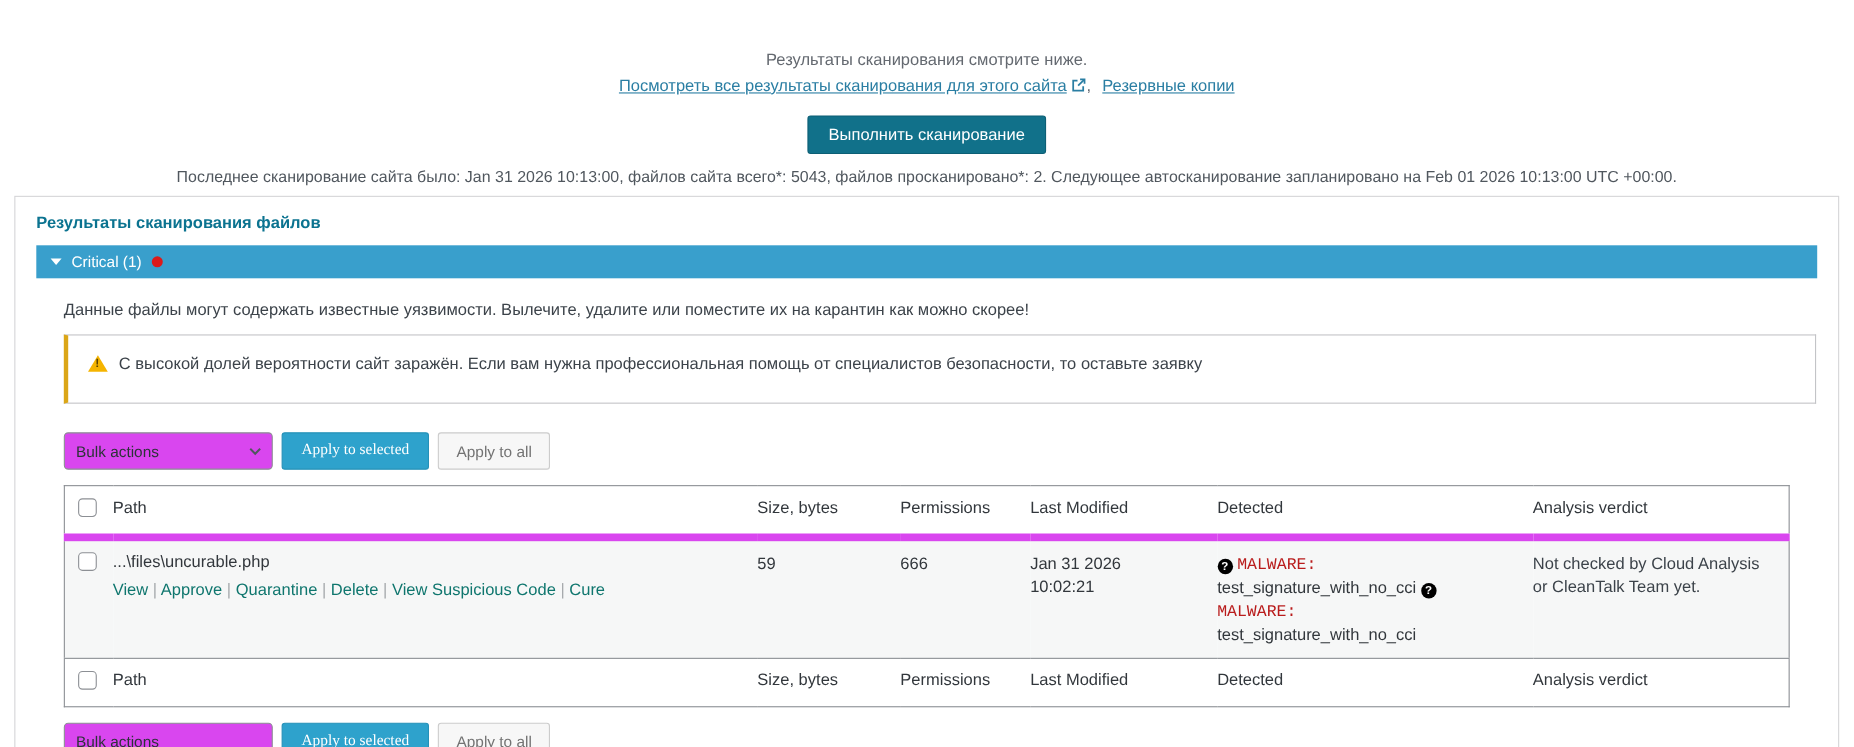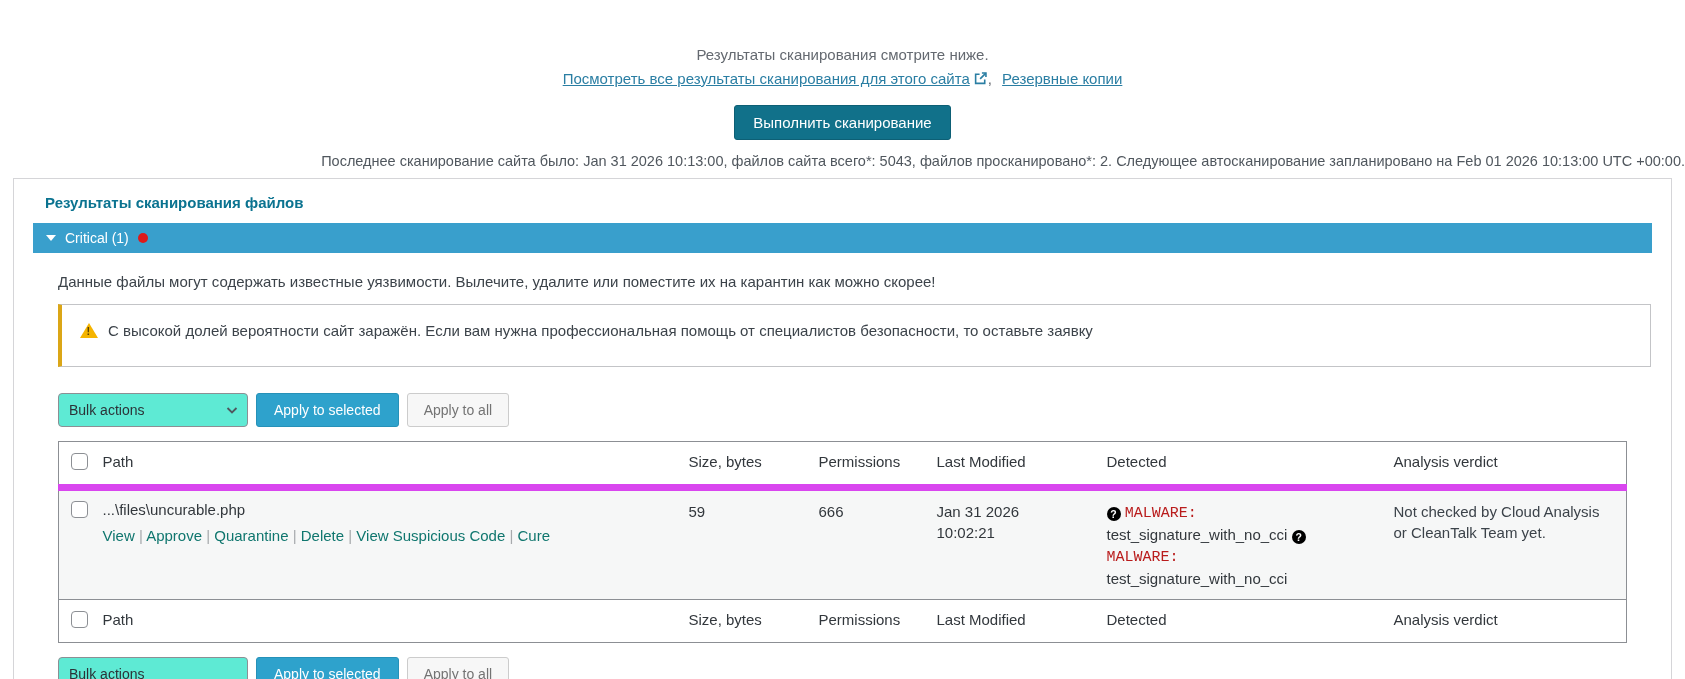--- a/index.html
+++ b/index.html
@@ -15,28 +15,28 @@
   
   .top { text-align:center; padding-top:13px;margin-top:33px; }
   .intro { margin:0 0 7px; color:#646970; }
   .links-line { margin:0 0 16px; }
   .links-line .ext-ico { margin-left:3px; vertical-align:-2px; }
   .links-sep { color:#646970; margin-right:6px; }
   .run-scan-btn {
     background:#11718a; color:#fff; border:1px solid #0d5f75;
     font-family:inherit; font-size:15px; padding:8px 18px; border-radius:3px; cursor:pointer;
   }
-  .scan-info { margin:13px 0 9px; color:#50575e; font-size:14.5px;text-align:right; }
+  .scan-info { margin:13px 0 9px; color:#50575e; font-size:14.5px; }
 
   
   .panel {
     margin:0 13px; border:1px solid #d5d5d8; background:#fff;
     height:600px; padding:12px 19px 0;
   }
-  .panel-title { margin:3px 12px 12px; font-size:15px; font-weight:bold; color:#0b7390; }
+  .panel-title { margin:3px 0 12px; font-size:15px; font-weight:bold; color:#0b7390; }
 
   .critical-bar {
     background:#399fcc; color:#fff; height:30px;
     display:flex; align-items:center; gap:9px; padding:0 13px;
     font-size:14px; cursor:pointer;
   }
   .tri-down {
     width:0; height:0; display:inline-block;
     border-left:5px solid transparent; border-right:5px solid transparent;
     border-top:6px solid #ffffff;
@@ -65,27 +65,27 @@
     display:inline-flex; align-items:center; gap:11px;
     background:#fff; color:#2e93ad; border:1px solid #2e93ad; border-radius:4px;
     font-family:inherit; font-size:15px; padding:8px 17px; cursor:pointer;
   }
 
   .bulk-row { display:flex; gap:8px; margin:26px 0 14px; }
   .bulk-row.bottom { margin:14px 0 0; }
   .select-wrap { position:relative; width:190px; }
   .select-wrap select {
     width:100%; height:34px; appearance:none; -webkit-appearance:none;
-    background:#5eead4; border:1px solid #8c8f94; border-radius:4px;
+    background:#d946ef; border:1px solid #8c8f94; border-radius:4px;
     font-family:inherit; font-size:14px; color:#2c3338; padding:0 30px 0 10px; cursor:pointer;
   }
   .select-chevron { position:absolute; right:9px; top:10px; pointer-events:none; color:#50575e; }
   .btn-blue {
     background:#2ea2cc; color:#fff; border:1px solid #2691b8; border-radius:3px;
-    font-family:Liberation Sans, sans-serif; font-size:14px; height:34px; padding:0 17px; cursor:pointer;
+    font-family:Liberation Serif, serif; font-size:14px; height:34px; padding:0 17px; cursor:pointer;
   }
   .btn-gray {
     background:#f7f7f7; color:#737373; border:1px solid #cccccc; border-radius:3px;
     font-family:inherit; font-size:14px; height:34px; padding:0 16px; cursor:pointer;
   }
 
   
   table.results {
     width:1569px; border-collapse:collapse; border:1px solid #8c8f94;
     font-size:15px; color:#32373c;

